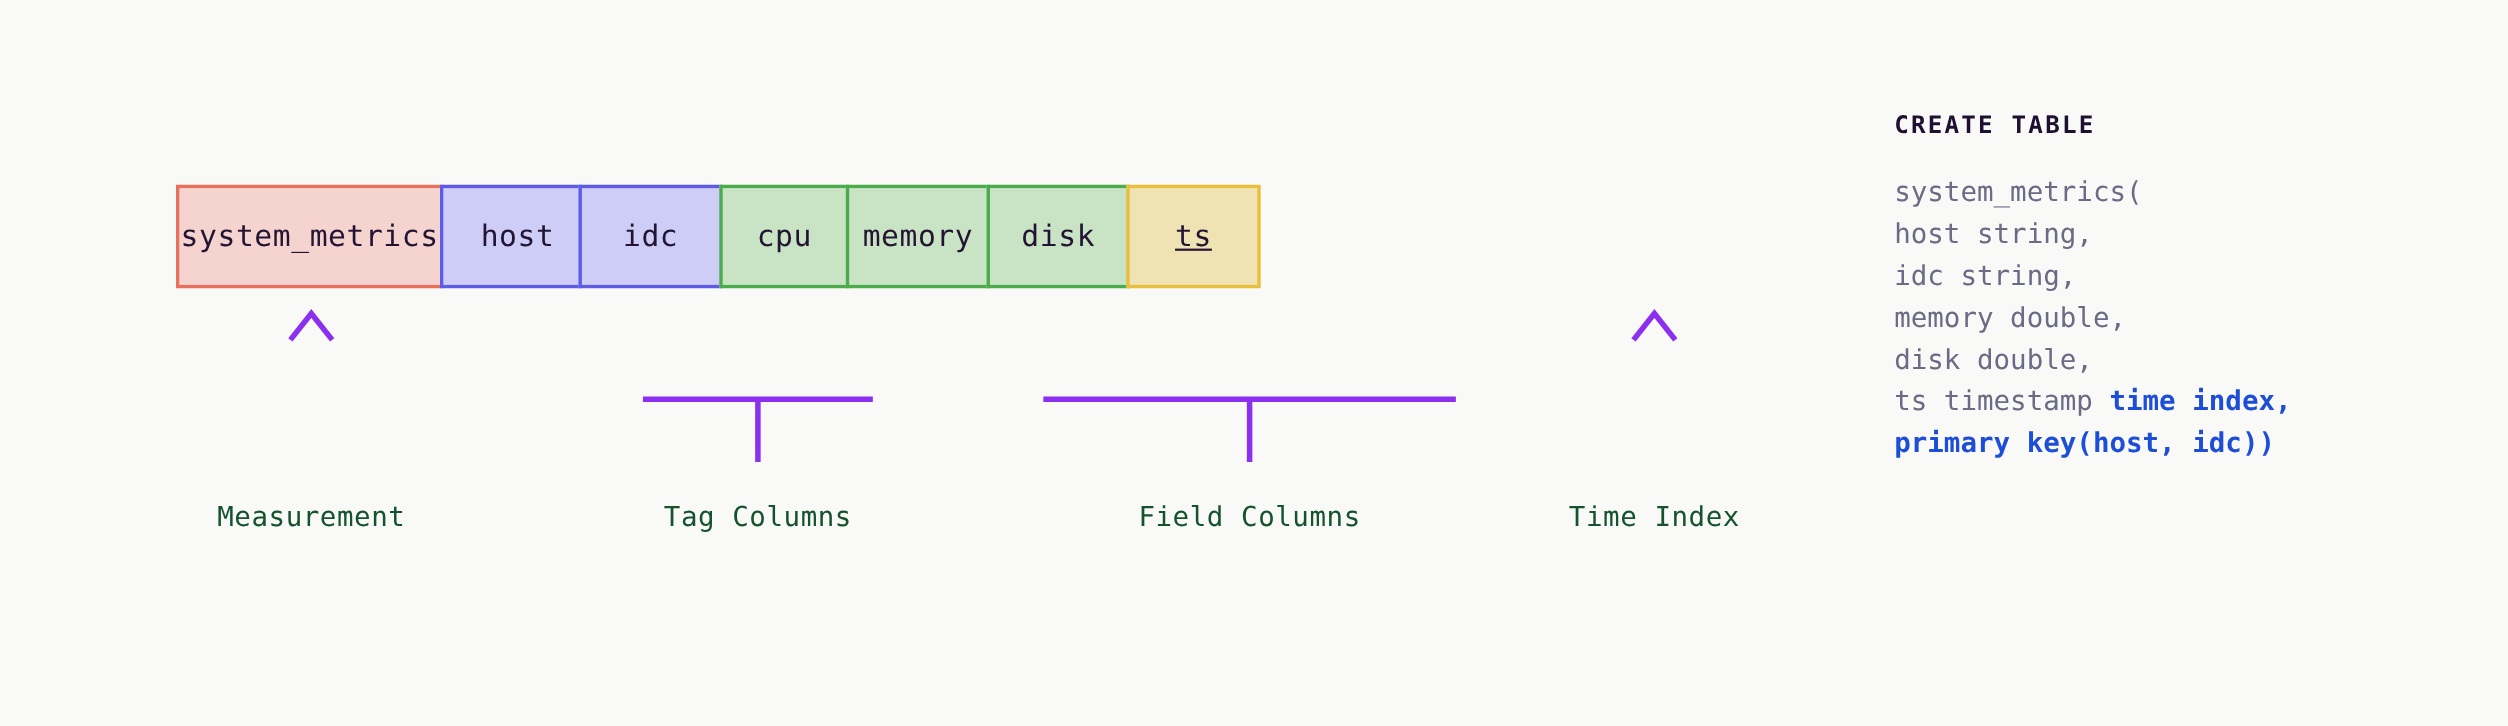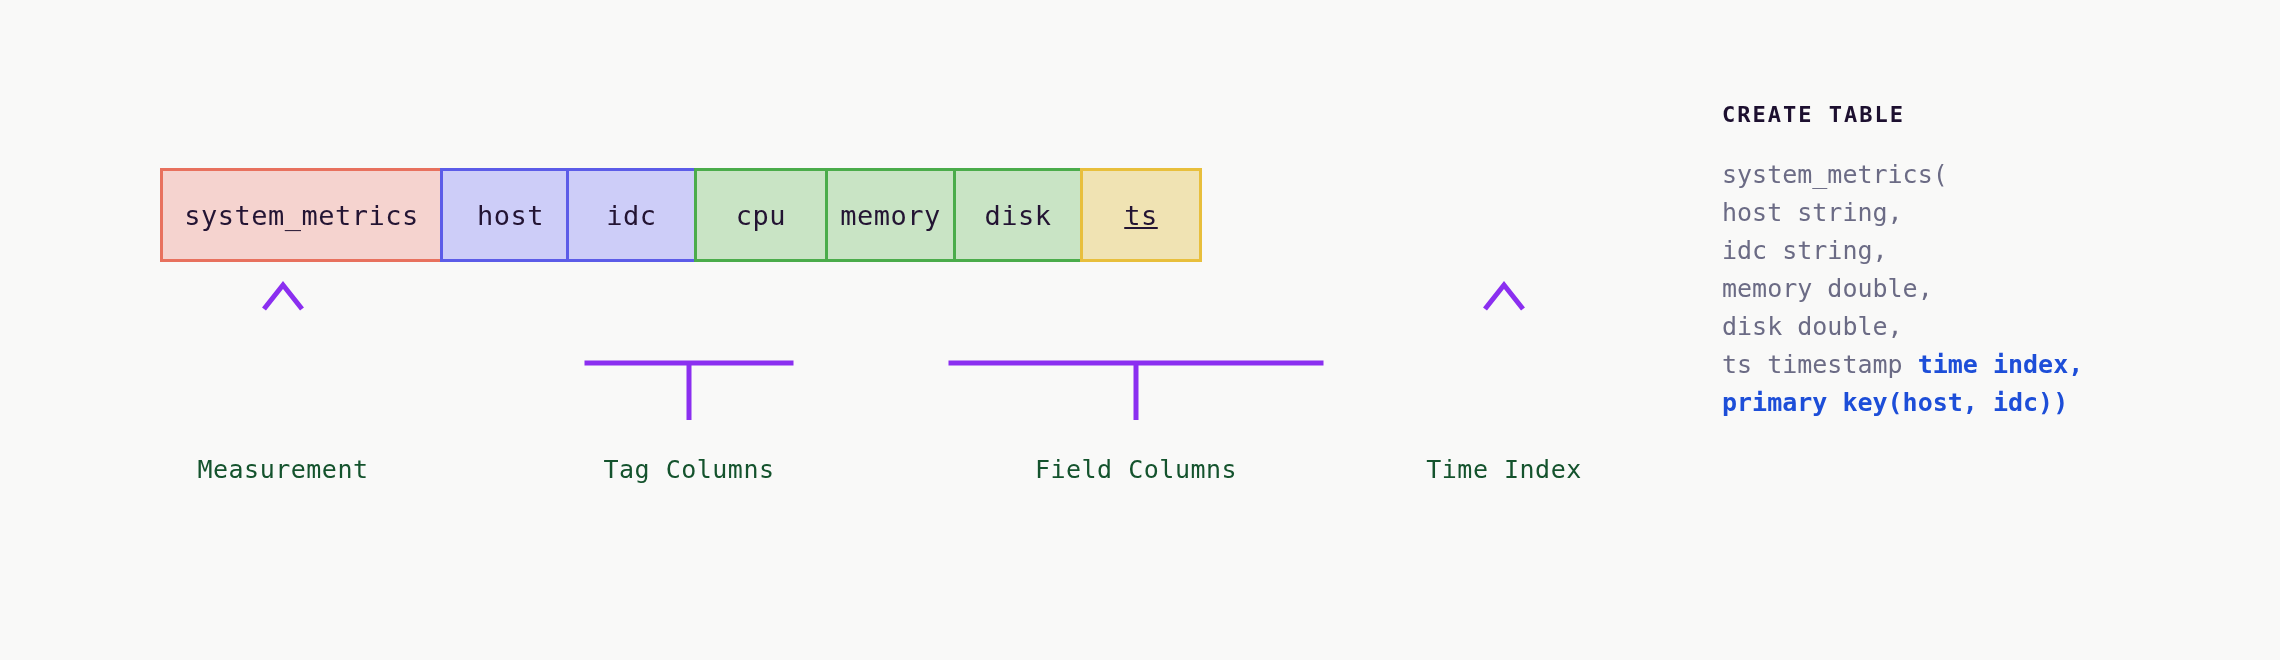--- a/index.html
+++ b/index.html
@@ -110,30 +110,30 @@
     font-weight: bold;
     color: #1d4ed8;
   }
 </style>
 </head>
 <body>
 
 <div id="stage">
 
   <div class="schema-row" id="schema-row">
-      <div class="cell measurement" style="width: 283px; background: rgb(245, 211, 207); border-color: rgb(232, 113, 94);">
+      <div class="cell measurement" style="width: 243px; background: rgb(245, 211, 207); border-color: rgb(232, 113, 94);">
         <span>system_metrics</span>
       </div>
       <div class="cell tag" style="width: 129px; background: rgb(205, 205, 248); border-color: rgb(92, 92, 232); padding-left: 12px;">
         <span>host</span>
       </div>
       <div class="cell tag" style="width: 131px; background: rgb(205, 205, 248); border-color: rgb(92, 92, 232);">
         <span>idc</span>
       </div>
-      <div class="cell field" style="width: 134px; background: rgb(201, 228, 197); border-color: rgb(75, 172, 75);">
+      <div class="cell field" style="width: 118px; background: rgb(201, 228, 197); border-color: rgb(75, 172, 75);">
         <span>cpu</span>
       </div>
       <div class="cell field" style="width: 131px; background: rgb(201, 228, 197); border-color: rgb(75, 172, 75);">
         <span>memory</span>
       </div>
       <div class="cell field" style="width: 130px; background: rgb(201, 228, 197); border-color: rgb(75, 172, 75);">
         <span>disk</span>
       </div>
       <div class="cell timeindex" style="width: 122px; background: rgb(240, 227, 179); border-color: rgb(232, 191, 60);">
         <span>ts</span>

